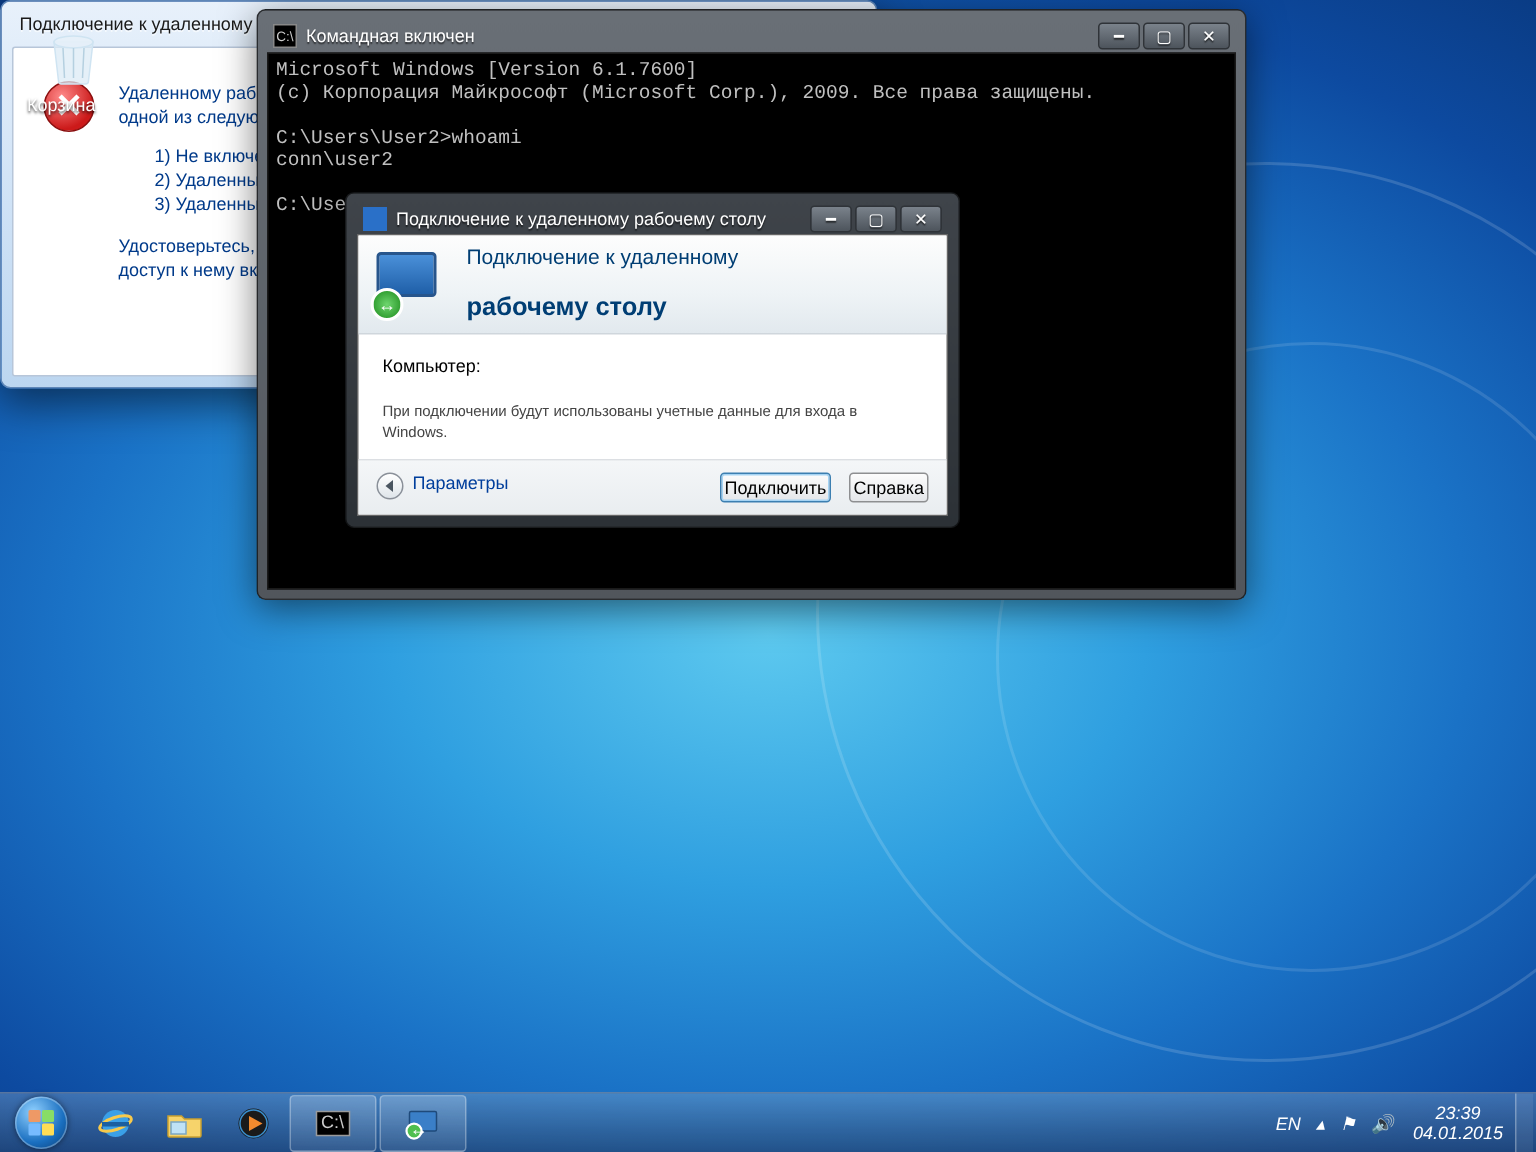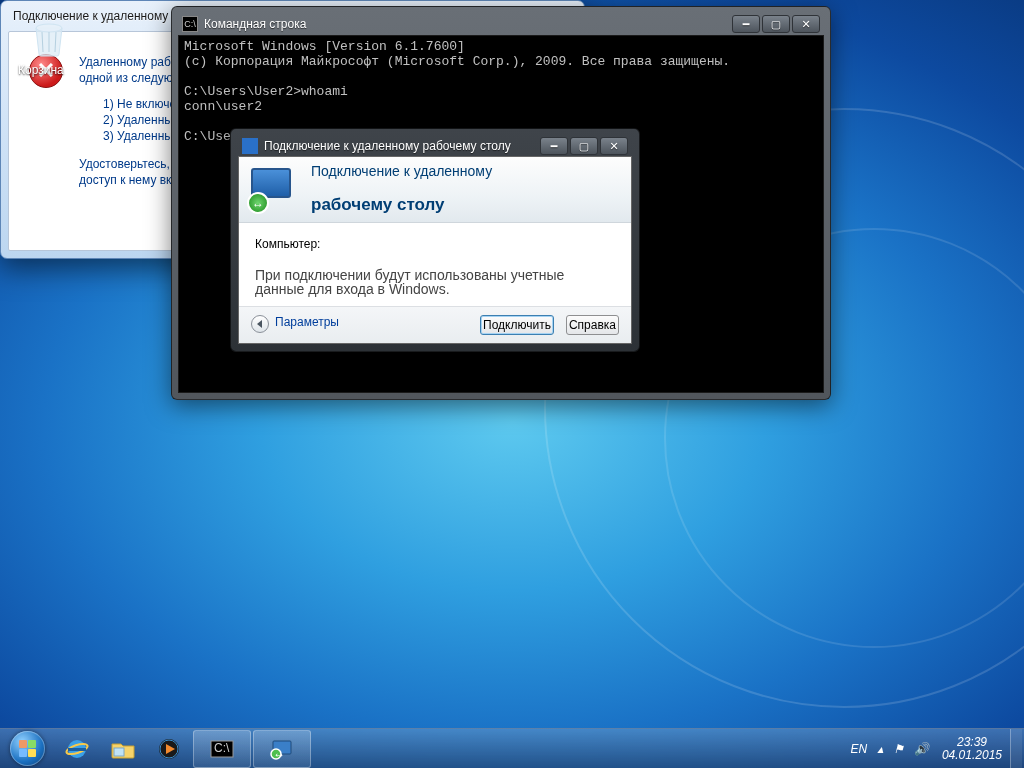--- a/index.html
+++ b/index.html
@@ -27,21 +27,21 @@
 .rdp-hicon .mon{width:40px;height:30px;background:linear-gradient(#4a90d9,#1f5fa8);border:2px solid #27558c;border-radius:3px;position:absolute;top:0;left:0;}
 .rdp-hicon .badge{position:absolute;left:-4px;bottom:-2px;width:22px;height:22px;border-radius:50%;background:radial-gradient(#6fd66f,#1a8a1a);border:2px solid #fff;display:flex;align-items:center;justify-content:center;color:#fff;font-size:12px;font-weight:bold;}
 .rdp-htxt{line-height:1.2;}
 .rdp-htxt .l1{color:#003e74;font-size:14px;}
 .rdp-htxt .l2{color:#003e74;font-size:17px;font-weight:bold;margin-top:15px;}
 .rdp-form{padding:14px 16px 10px;}
 .frow{display:flex;align-items:center;margin-bottom:10px;}
 .flabel{width:86px;color:#000;}
 .fcombo{flex:1;height:21px;border:1px solid #abadb3;background:#fff;padding:1px 18px 1px 5px;position:relative;}
 .fcombo .arrow{position:absolute;right:3px;top:3px;width:0;height:0;border-left:4px solid transparent;border-right:4px solid transparent;border-top:5px solid #222;}
-.fnote{color:#444;font-size:14px;line-height:14px;margin-top:17px;}
+.fnote{color:#444;font-size:10px;line-height:14px;margin-top:17px;}
 .rdp-footer{border-top:1px solid #dcdfe3;padding:8px 12px;display:flex;align-items:flex-start;background:linear-gradient(#f4f6f8,#e9edf0);}
 .chev{width:18px;height:18px;border:1px solid #8a9099;border-radius:50%;background:linear-gradient(#fff,#dfe5ea);display:flex;align-items:center;justify-content:center;margin-right:6px;cursor:pointer;}
 .chev span{display:block;width:0;height:0;border-top:4px solid transparent;border-bottom:4px solid transparent;border-right:5px solid #4a5560;margin-left:-1px;}
 .link{color:#003e9c;cursor:pointer;}
 .btn{height:20px;padding:0 2px;background:linear-gradient(#fcfcfc,#e4e6e9);border:1px solid #8e8f91;border-radius:3px;cursor:pointer;margin-left:12px;font-size:12px;}
 .btn.default{border:1px solid #3c7fb1;box-shadow:0 0 0 1px #a5d3f3 inset;}
 .err{left:221px;top:416px;width:585px;background:linear-gradient(#e8f1fb,#d2e4f7 45%,#bcd6f0);border:1px solid #5e86b7;border-radius:7px;box-shadow:0 10px 28px rgba(0,0,0,.5);padding:0;}
 .err-title{height:30px;display:flex;align-items:center;padding:0 8px 0 12px;color:#1a1a1a;text-shadow:0 1px rgba(255,255,255,.6);}
 .err-title .spacer{flex:1;}
 .err-close{width:44px;height:19px;background:linear-gradient(#e77,#c83030 50%,#a82424);border:1px solid #7a1818;border-radius:3px;color:#fff;display:flex;align-items:center;justify-content:center;cursor:pointer;font-size:12px;}
@@ -83,21 +83,21 @@
           <ellipse cx="23" cy="14" rx="13" ry="4" fill="rgba(230,240,248,.9)" stroke="#cfe4f2"></ellipse>
           <path d="M16 18 L17 38 M23 18 L23 38 M30 18 L29 38" stroke="#b5d0e0" stroke-width="1"></path>
         </svg>
     </div>
     <div>Корзина</div>
   </div>
 
   <div class="window cmd">
     <div class="titlebar">
       <div class="t-icon">C:\</div>
-      <span>Командная строка</span>
+      <span>Командная включен</span>
       <span class="spacer"></span>
       <div class="winbtns">
         <div class="winbtn">━</div>
         <div class="winbtn">▢</div>
         <div class="winbtn">✕</div>
       </div>
     </div>
     <div class="cmd-body">Microsoft Windows [Version 6.1.7600]
 (c) Корпорация Майкрософт (Microsoft Corp.), 2009. Все права защищены.
 

